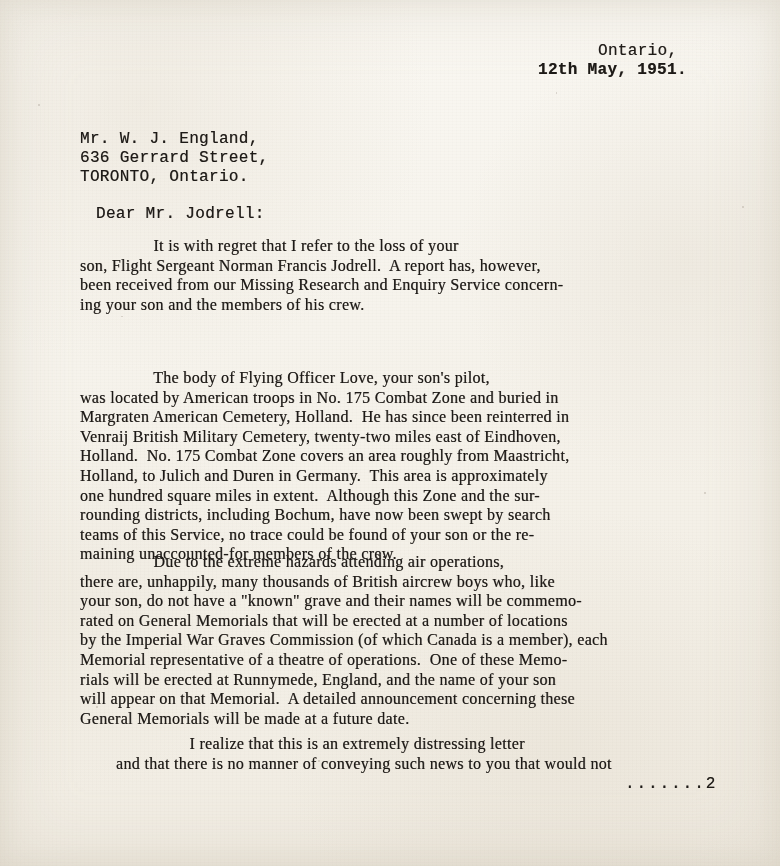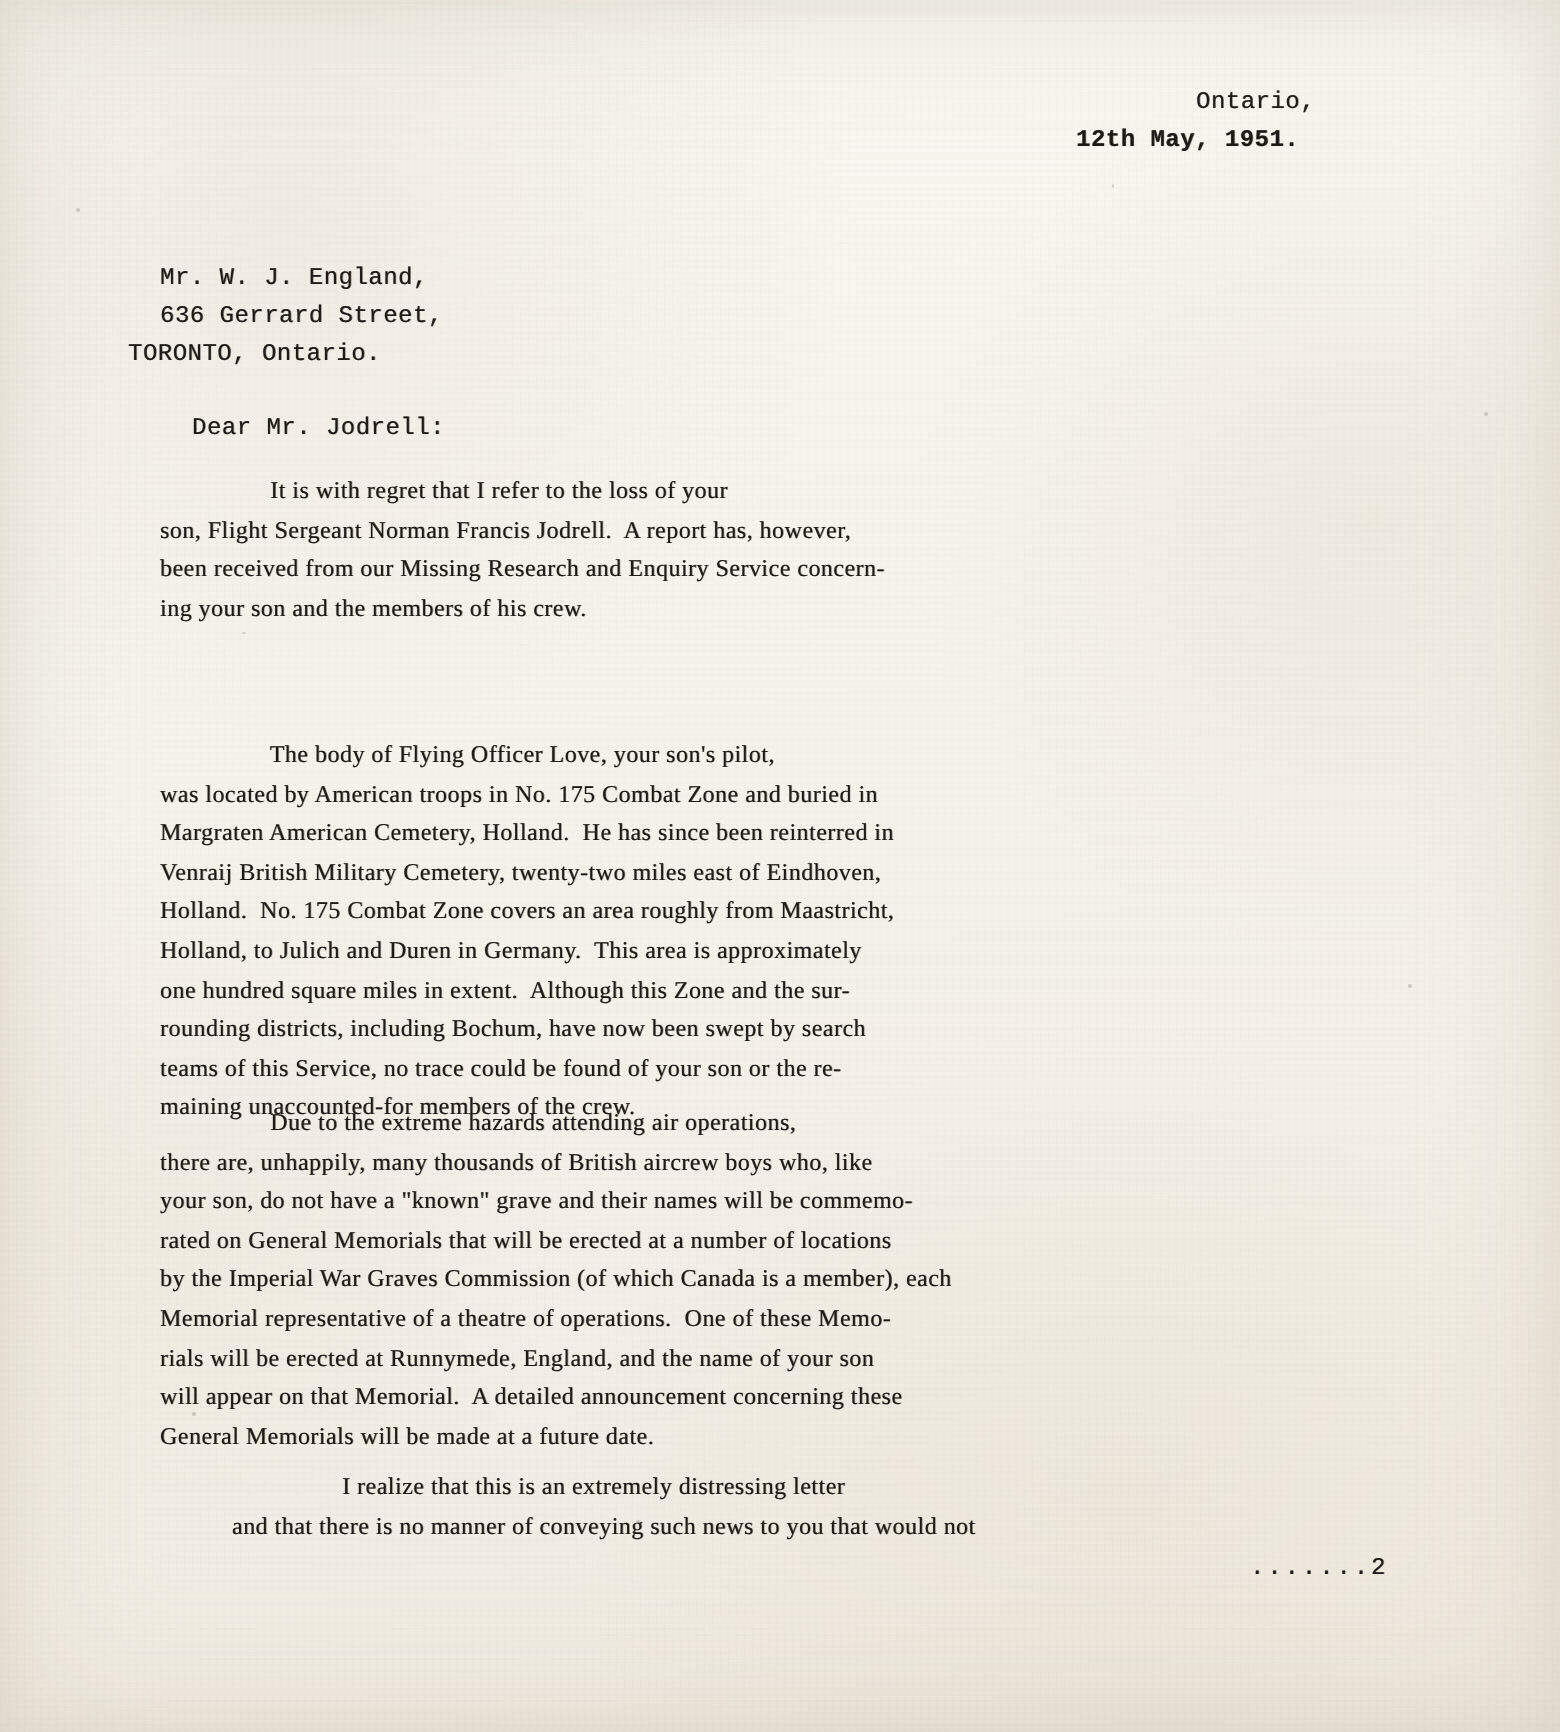--- a/index.html
+++ b/index.html
@@ -41,42 +41,42 @@
     pointer-events: none;
     box-shadow: inset 0 0 70px rgba(190,180,160,0.30),
                 inset 0 0 22px rgba(200,190,172,0.22);
   }
 
   
   #sheet {
     position: absolute;
     inset: 0;
     color: #1d1a17;
-    font-size: 12px;
+    font-size: 16px;
     line-height: 19.6px;
     letter-spacing: 0.02em;
     white-space: pre;
     text-shadow: 0.35px 0.2px 0 rgba(40,34,28,0.45),
                  -0.25px 0.15px 0 rgba(60,52,42,0.22);
   }
   .tline {
     position: absolute;
     white-space: pre;
   }
 
   
   .head-line { text-align: left; }
 
   #hdr-place  { left: 598px; top: 42px; }
   #hdr-date   { left: 538px; top: 61px; font-weight: bold; }
 
   
   #addr-1 { left: 80px; top: 130px; }
   #addr-2 { left: 80px; top: 149px; }
-  #addr-3 { left: 64px; top: 168px; text-align: right; }
+  #addr-3 { left: 80px; top: 168px; text-align: right; }
 
   #salutation { left: 96px; top: 205px; text-align: right; }
 
   .para { position: absolute; left: 80px; white-space: pre; font-family: Liberation Serif, serif; }
 
   #para-1 { top: 236px; }
   #para-2 { top: 330px; margin-top: 38px; }
   #para-3 { top: 552px; }
   #para-4 { top: 734px; margin-left: 36px; }
 

